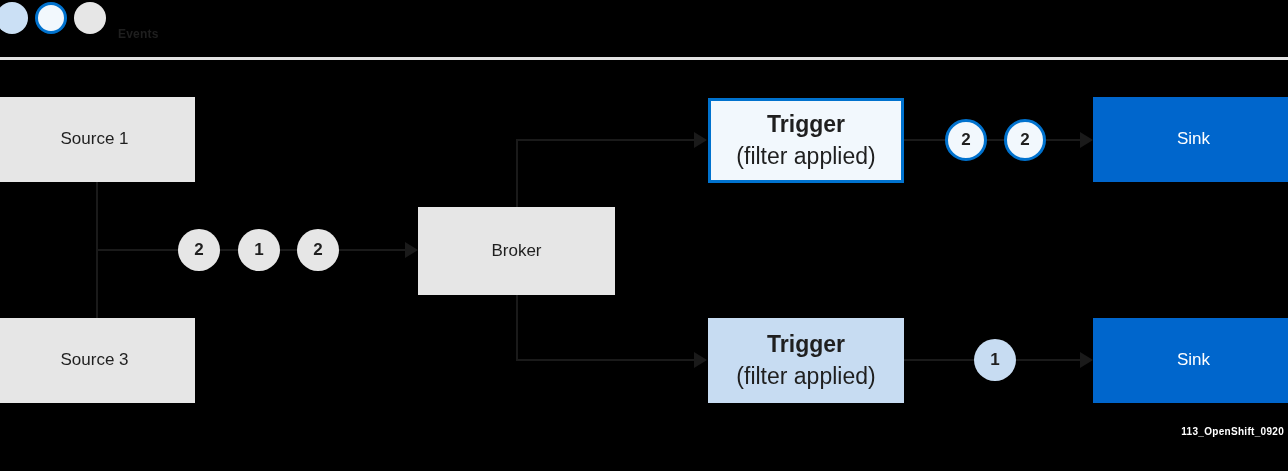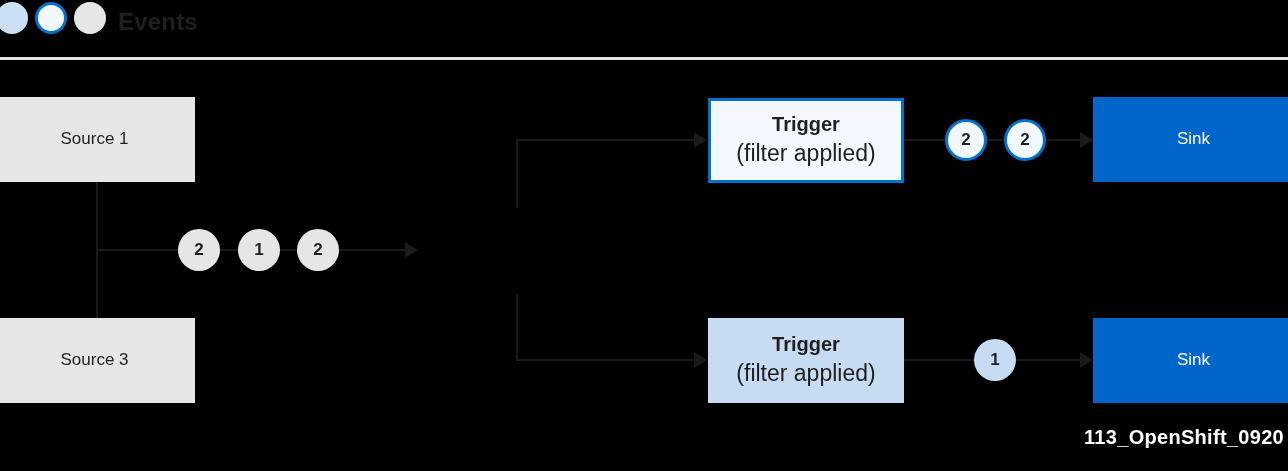--- a/index.html
+++ b/index.html
@@ -26,22 +26,22 @@
     top: 2px;
     box-sizing: border-box;
   }
   #legend-dot-1 { left: -4px;  background: #cbe0f5; }
   #legend-dot-2 { left: 35px;  background: #f2f8fd; border: 3px solid #0072ce; }
   #legend-dot-3 { left: 74px;  background: #e6e6e6; }
 
   #header-title {
     position: absolute;
     left: 118px;
-    top: 8px;
-    font-size: 24px;
+    top: 20px;
+    font-size: 12px;
     font-weight: bold;
     color: #1f1f1f;
     letter-spacing: 0.2px;
     line-height: 28px;
   }
 
   #header-divider {
     position: absolute;
     left: 0;
     top: 57px;
@@ -59,21 +59,21 @@
     justify-content: center;
     box-sizing: border-box;
     text-align: center;
     line-height: 1.35;
   }
   .node-gray   { background: #e6e6e6; color: #1f1f1f; }
   .node-blue   { background: #0066cc; color: #ffffff; }
   .node-lblue  { background: #c7dcf2; color: #1f1f1f; }
   .node-outline{ background: #f2f8fd; color: #1f1f1f; border: 3px solid #0072ce; }
 
-  .node-title    { font-size: 20px; font-weight: bold; }
+  .node-title    { font-size: 23px; font-weight: bold; }
   .node-plain    { font-size: 17px; font-weight: normal; }
   .node-subtitle { font-size: 23px; font-weight: normal; }
 
   #node-source-1 { left: -6px;   top: 97px;  width: 201px; height: 85px; }
   #node-source-2 { left: -6px;   top: 318px; width: 201px; height: 85px; }
   #node-broker   { left: 418px;  top: 207px; width: 197px; height: 88px; }
   #node-trigger-1{ left: 708px;  top: 98px;  width: 196px; height: 85px; }
   #node-trigger-2{ left: 708px;  top: 318px; width: 196px; height: 85px; }
   #node-sink-1   { left: 1093px; top: 97px;  width: 201px; height: 85px; }
   #node-sink-2   { left: 1093px; top: 318px; width: 201px; height: 85px; }
@@ -110,21 +110,21 @@
   }
   .badge-gray    { background: #e6e6e6; color: #1f1f1f; }
   .badge-outline { background: #f2f8fd; color: #1f1f1f; border: 3px solid #0072ce; }
   .badge-lblue   { background: #c7dcf2; color: #1f1f1f; }
 
   
   #footer-label {
     position: absolute;
     right: 4px;
     top: 426px;
-    font-size: 20px;
+    font-size: 10px;
     font-weight: bold;
     color: #ffffff;
     letter-spacing: 0.3px;
   }
 </style>
 </head>
 <body>
 
 <div id="canvas">
 
@@ -155,20 +155,23 @@
   <div class="arrow-head" style="left:1080px; top:352px;"></div>
 
   <div class="node node-gray" id="node-source-1">
     <span class="node-plain">Source 1</span>
   </div>
 
   <div class="node node-gray" id="node-source-2">
     <span class="node-plain">Source 3</span>
   </div>
 
+  <div class="node node-gray" id="node-broker">
+    <span class="node-plain">Broker</span>
+  </div>
 
   <div class="node node-outline" id="node-trigger-1">
     <span class="node-title">Trigger</span>
     <span class="node-subtitle">(filter applied)</span>
   </div>
 
   <div class="node node-lblue" id="node-trigger-2">
     <span class="node-title">Trigger</span>
     <span class="node-subtitle">(filter applied)</span>
   </div>

